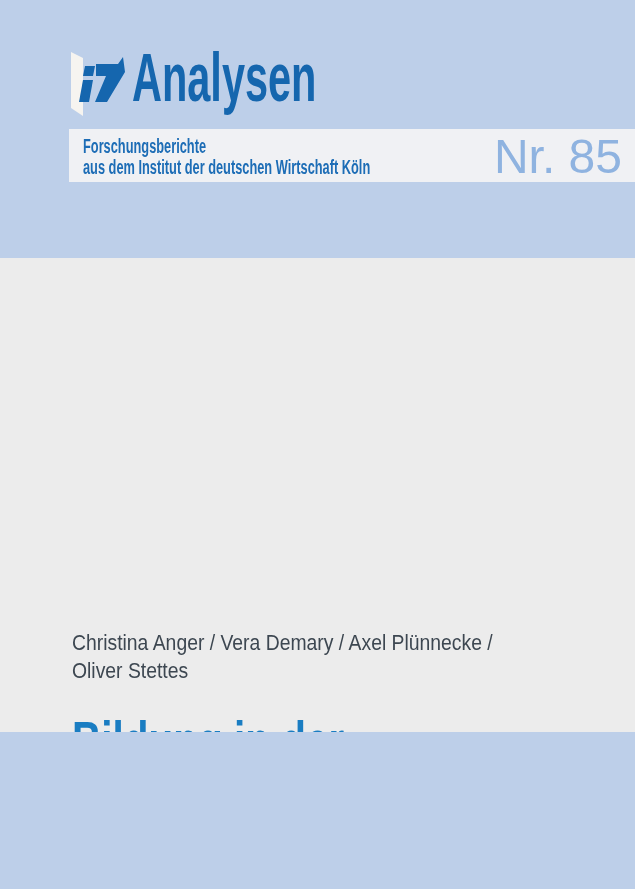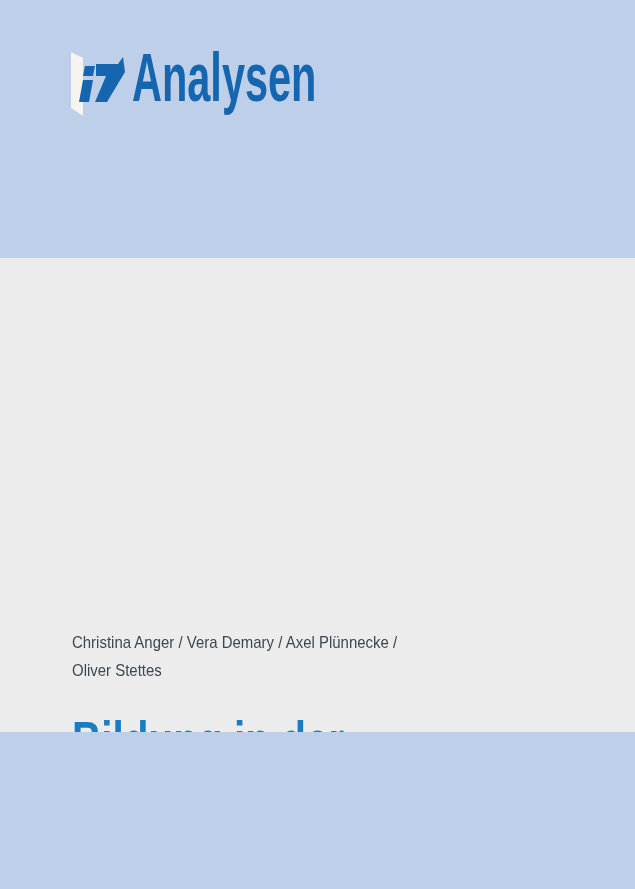--- a/index.html
+++ b/index.html
@@ -15,21 +15,21 @@
                transform:scaleX(0.61);transform-origin:left center;}
   .mark{position:absolute;left:68px;top:50px;}
 
   .band{position:absolute;left:69px;top:129px;width:566px;height:53px;background:#f0f1f4;}
   .band-text{position:absolute;left:14px;top:7px;font-weight:bold;font-size:20px;
              line-height:21px;color:#1d6db6;white-space:nowrap;}
   .band-text .line{display:block;transform:scaleX(0.64);transform-origin:left center;}
   .issue{position:absolute;right:13px;top:4px;font-size:48px;line-height:48px;
          color:#8fb3e0;white-space:nowrap;}
 
-  .authors{position:absolute;left:72px;top:371px;font-size:17px;line-height:28px;
+  .authors{position:absolute;left:72px;top:371px;font-size:22px;line-height:28px;
            color:#3d4751;white-space:nowrap;}
   .authors .line{display:block;transform:scaleX(0.88);transform-origin:left center;}
 
   .cover-title{position:absolute;left:72px;top:458px;font-size:54px;line-height:48px;
                font-weight:bold;color:#1a7dc2;white-space:nowrap;}
   .cover-title .line{display:block;transform:scaleX(0.75);transform-origin:left center;}
 
   .subtitle{position:absolute;left:72px;top:571px;font-size:29px;line-height:29px;
             font-weight:bold;color:#2a323c;white-space:nowrap;
             transform:scaleX(0.69);transform-origin:left center;}
@@ -43,20 +43,27 @@
 
     <svg class="mark" width="60" height="72" viewBox="0 0 60 72">
       <polygon points="3,2 15,8 15,66 3,58" fill="#f6f4f0"></polygon>
       <polygon points="17,16 27,16 25,26 15,26" fill="#1566ae"></polygon>
       <polygon points="15,30 25,30 21,52 11,52" fill="#1566ae"></polygon>
       <polygon points="28,14 50,14 55,7 57,22 39,52 27,52 38,26 28,26" fill="#1566ae"></polygon>
     </svg>
 
     <div class="brand-title">Analysen</div>
 
+    <div class="band">
+      <div class="band-text">
+        <span class="line">Forschungsberichte</span>
+        <span class="line">aus dem Institut der deutschen Wirtschaft Köln</span>
+      </div>
+      <div class="issue">Nr. 85</div>
+    </div>
 
   </div>
 
   <div class="section-mid">
 
     <div class="authors">
       <span class="line">Christina Anger / Vera Demary / Axel Plünnecke /</span>
       <span class="line">Oliver Stettes</span>
     </div>
 

